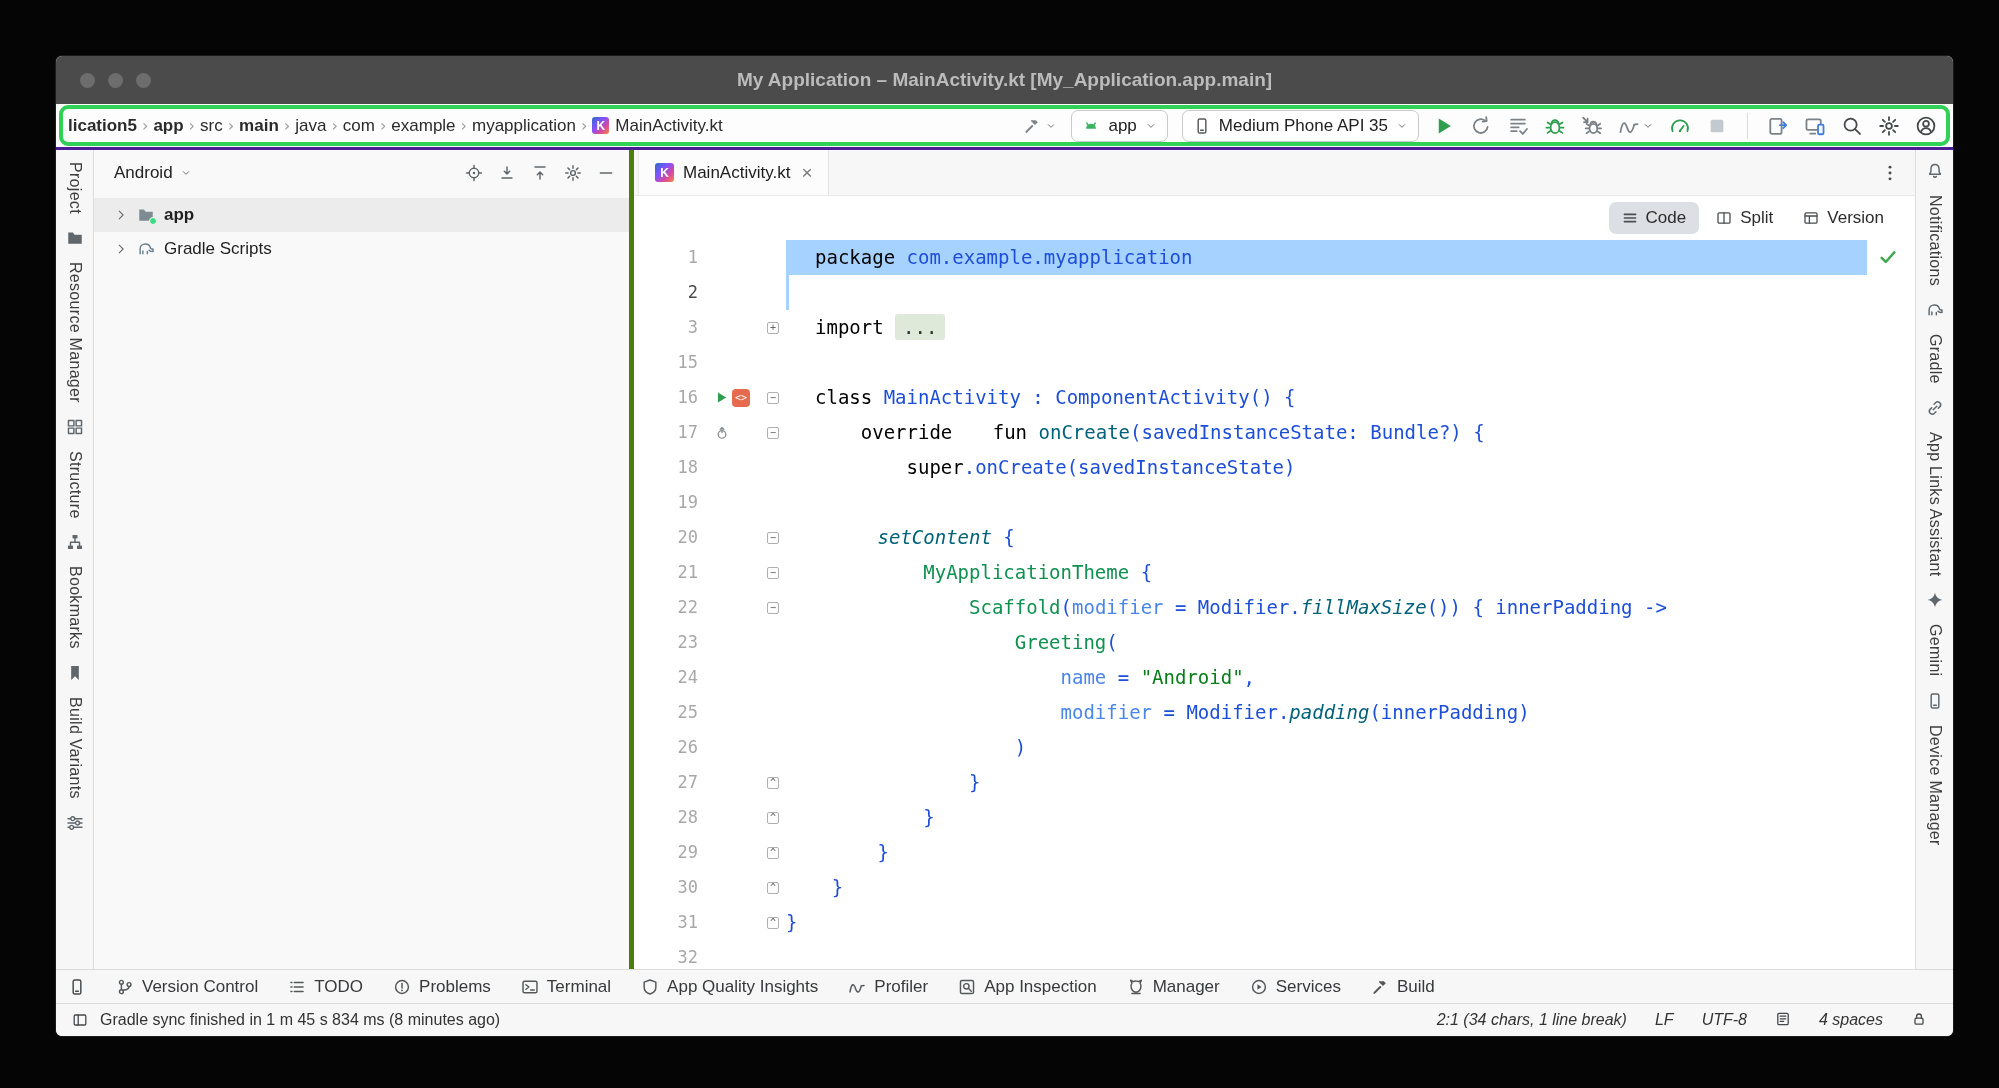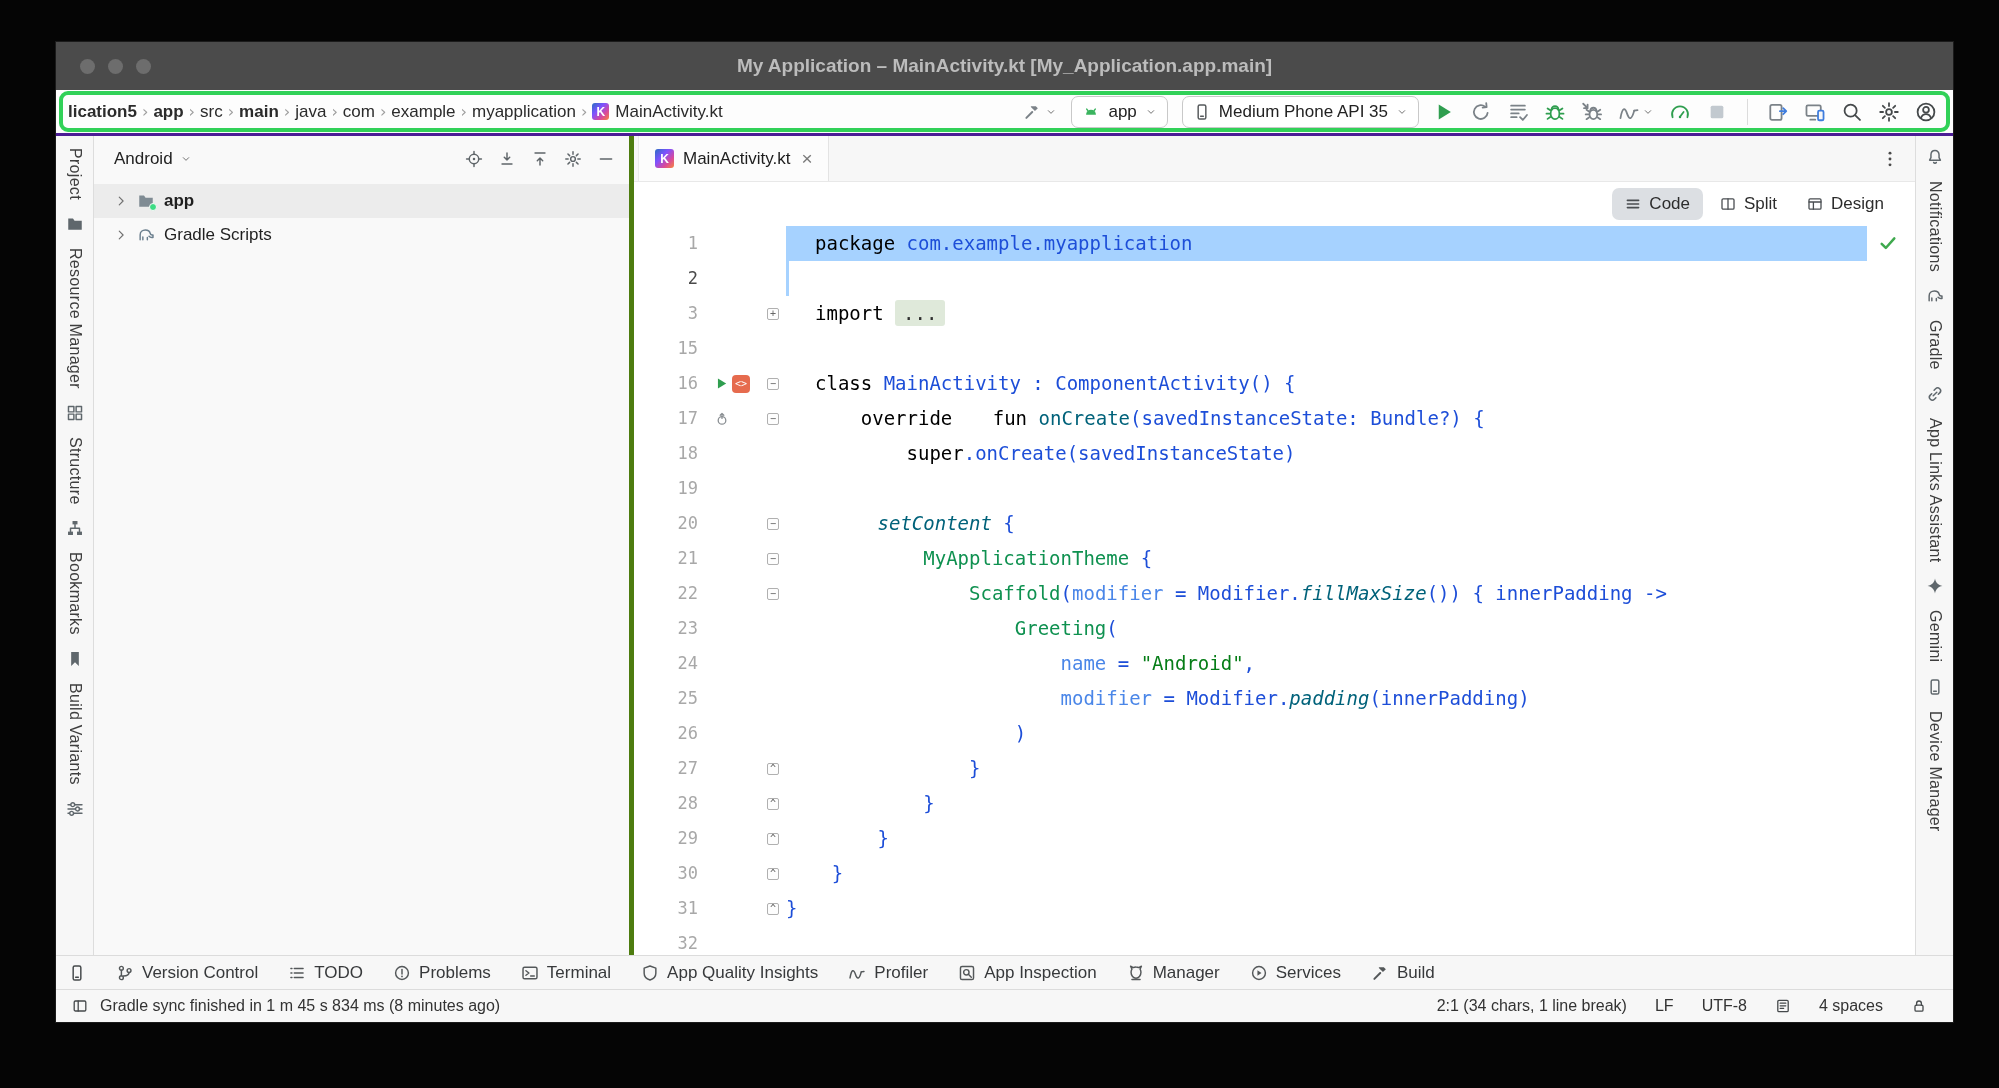--- a/index.html
+++ b/index.html
@@ -1,19 +1,19 @@
 <!DOCTYPE html>
 <html style="--outline: #31d158; --sel: #A6D2FF;"><head>
 <meta charset="utf-8">
 <style>
   html,body{margin:0;padding:0;background:#050505;}
   *{box-sizing:border-box;}
   .stage{position:relative;width:1999px;height:1088px;background:#050505;overflow:hidden;
          font-family:"Liberation Sans",sans-serif;}
-  .window{position:absolute;left:56px;top:42px;width:1897px;height:980px;border-radius:0;
+  .window{position:absolute;left:56px;top:56px;width:1897px;height:980px;border-radius:6px;
           background:#f6f6f6;overflow:hidden;display:flex;flex-direction:column;
           box-shadow:0 0 0 1px #1b1b1b;}
   
   .titlebar{height:48px;flex:none;background:#4b4b4b;display:flex;align-items:center;position:relative;}
   .lights{position:absolute;left:24px;display:flex;gap:13px;}
   .light{width:15px;height:15px;border-radius:50%;background:#6d6d6d;}
   .wtitle{margin:0 auto;color:#bcbcbc;font-size:19px;font-weight:bold;}
   
   .navwrap{position:relative;height:46px;flex:none;background:#fdfdfd;border-bottom:3px solid #4c1d95;}
   .green-outline{position:absolute;left:3px;right:3px;top:1px;bottom:1px;border:4px solid var(--outline,#31d158);
@@ -106,21 +106,21 @@
   .check{position:absolute;top:6px;right:16px;width:22px;height:22px;color:#3fa94e;cursor:pointer;}
   
   .bottombar{height:34px;flex:none;background:#f7f7f7;border-top:1px solid #dcdcdc;
              display:flex;align-items:center;gap:30px;padding:0 20px 0 12px;font-size:17px;color:#37393b;}
   .bb-item{display:flex;align-items:center;gap:8px;cursor:pointer;white-space:nowrap;}
   .bb-item .icon{color:#54585a;}
   
   .statusbar{height:33px;flex:none;background:#f7f7f7;border-top:1px solid #dcdcdc;
              display:flex;align-items:center;font-size:16px;color:#333;padding:0 26px 0 16px;}
   .sb-left{display:flex;align-items:center;gap:12px;min-width:0;}
-  .sb-right{margin-left:auto;display:flex;align-items:center;gap:28px;white-space:nowrap;}
+  .sb-right{margin-left:auto;display:flex;gap:28px;white-space:nowrap;font-style:italic;}
   .sb-right>span{cursor:pointer;}
 </style>
 </head>
 <body>
 
 <div class="stage">
   <div class="window">
 
     <div class="titlebar">
       <div class="lights">
@@ -486,21 +486,21 @@
                 </span>
                 <span>Split</span>
               </span>
               <span class="seg">
                 <span class="icon i16">
                   <svg viewBox="0 0 16 16" fill="none" stroke="currentColor" stroke-width="1.3" stroke-linecap="round" stroke-linejoin="round">
                     <rect x="2" y="2.8" width="12" height="10.4" rx="1.2"></rect>
                     <path d="M2 6h12M6.4 6v7.2"></path>
                   </svg>
                 </span>
-                <span>Design</span>
+                <span>Version</span>
               </span>
             </div>
           <div class="code-scroll">
             <div id="code-lines">
                 <div class="line-row sel">
                   <span class="ln">1</span>
                   <span class="gicons"></span>
                   <span class="foldc"></span>
                   <span class="ct"><span class="c-kw">package</span><span class="c-pl"> com.example.myapplication</span></span>
                 </div>

